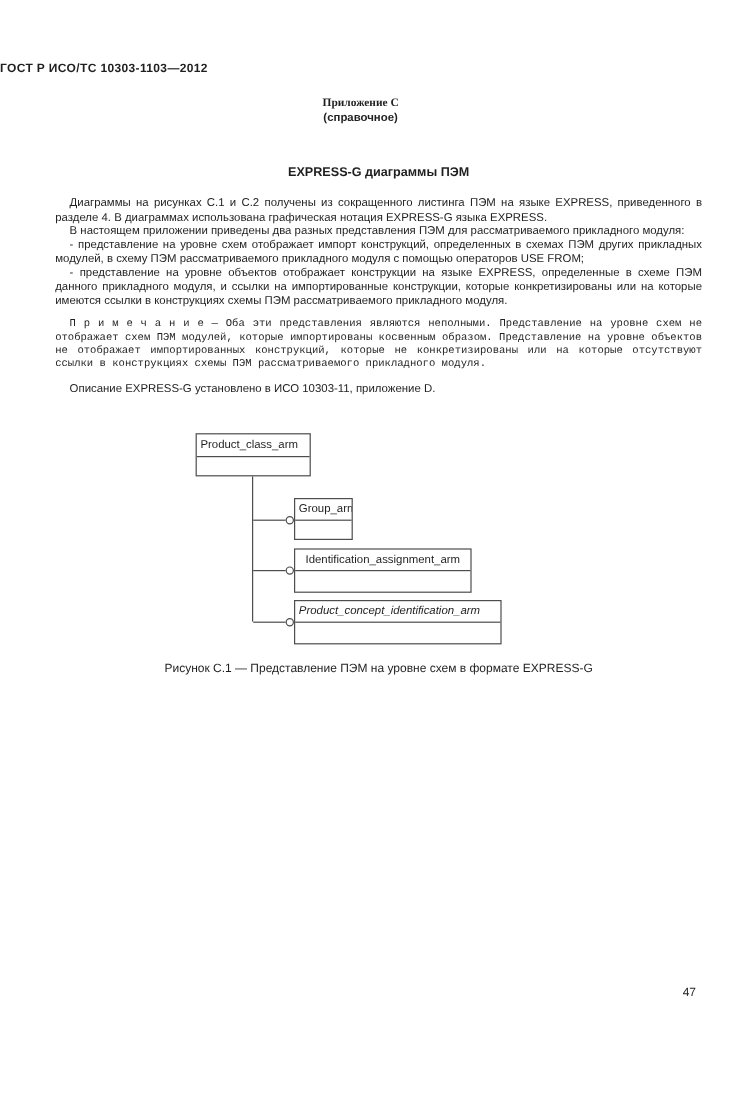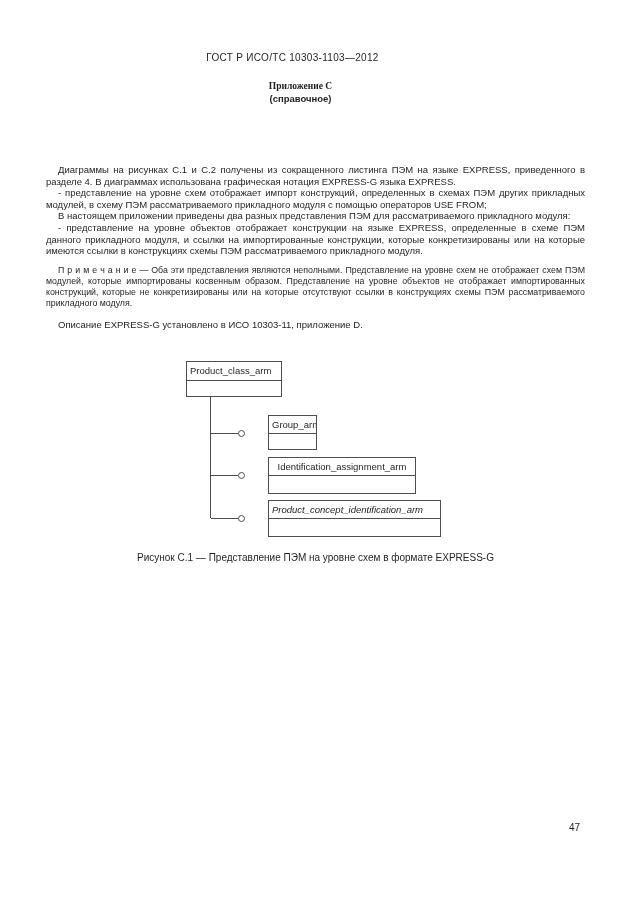--- a/index.html
+++ b/index.html
@@ -10,22 +10,22 @@
     background: #ffffff;
     font-family: "Liberation Sans", sans-serif;
     color: #1f1f1f;
     overflow: hidden;
   }
   .doc-header {
     position: absolute;
     top: 52px;
     left: 0;
     right: 45px;
-    text-align: center;
-    font-weight: normal;
+    text-align: left;
+    font-weight: bold;
     font-size: 10px;
     letter-spacing: 0.3px;
   }
   .annex-title, .annex-subtitle {
     position: absolute;
     left: 0;
     width: 601px;
     text-align: center;
     font-weight: bold;
     font-size: 9.5px;
@@ -49,34 +49,34 @@
     width: 539px;
     font-size: 9.5px;
     line-height: 11.6px;
     text-align: justify;
   }
   .content p { margin: 0; text-indent: 12px; }
   .content p.note {
     font-size: 8.8px;
     line-height: 11.2px;
     margin: 8px 0 9px 0;
+    font-family: Liberation Mono, monospace;
   }
   .figure {
     position: absolute;
     top: 361px;
     left: 0;
     width: 630px;
     height: 178px;
   }
   .ebox {
     position: absolute;
     border: 1px solid #4d4d4d;
     background: #ffffff;
     box-sizing: border-box;
-    margin-left: 23px;
   }
   .ebox .ttl {
     border-bottom: 1px solid #4d4d4d;
     font-size: 9.5px;
     padding: 0 3px;
     white-space: nowrap;
     overflow: hidden;
   }
   .vline, .hline { position: absolute; background: #4d4d4d; }
   .vline { width: 1px; }
@@ -108,25 +108,26 @@
 </head>
 <body>
 
 <div class="page">
 
   <div class="doc-header">ГОСТ Р ИСО/ТС 10303-1103—2012</div>
 
   <div class="annex-title">Приложение С</div>
   <div class="annex-subtitle">(справочное)</div>
 
+  <h1 class="section-title">EXPRESS-G диаграммы ПЭМ</h1>
 
   <div class="content">
     <p>Диаграммы на рисунках С.1 и С.2 получены из сокращенного листинга ПЭМ на языке EXPRESS, приведенного в разделе 4. В диаграммах использована графическая нотация EXPRESS-G языка EXPRESS.</p>
+    <p>В настоящем приложении приведены два разных представления ПЭМ для рассматриваемого прикладного модуля:</p>
     <p>- представление на уровне схем отображает импорт конструкций, определенных в схемах ПЭМ других прикладных модулей, в схему ПЭМ рассматриваемого прикладного модуля с помощью операторов USE FROM;</p>
-    <p>В настоящем приложении приведены два разных представления ПЭМ для рассматриваемого прикладного модуля:</p>
     <p>- представление на уровне объектов отображает конструкции на языке EXPRESS, определенные в схеме ПЭМ данного прикладного модуля, и ссылки на импортированные конструкции, которые конкретизированы или на которые имеются ссылки в конструкциях схемы ПЭМ рассматриваемого прикладного модуля.</p>
     <p class="note">П р и м е ч а н и е — Оба эти представления являются неполными. Представление на уровне схем не отображает схем ПЭМ модулей, которые импортированы косвенным образом. Представление на уровне объектов не отображает импортированных конструкций, которые не конкретизированы или на которые отсутствуют ссылки в конструкциях схемы ПЭМ рассматриваемого прикладного модуля.</p>
     <p>Описание EXPRESS-G установлено в ИСО 10303-11, приложение D.</p>
   </div>
 
   <div class="figure">
 
     <div class="ebox" style="left:163px; top:0; width:96px; height:36px;">
       <div class="ttl" style="height:18px; line-height:18px;">Product_class_arm</div>
     </div>

